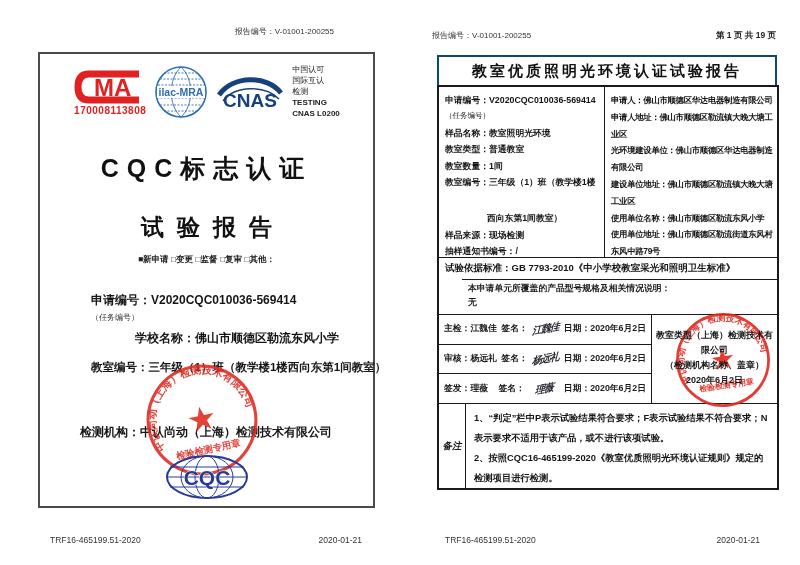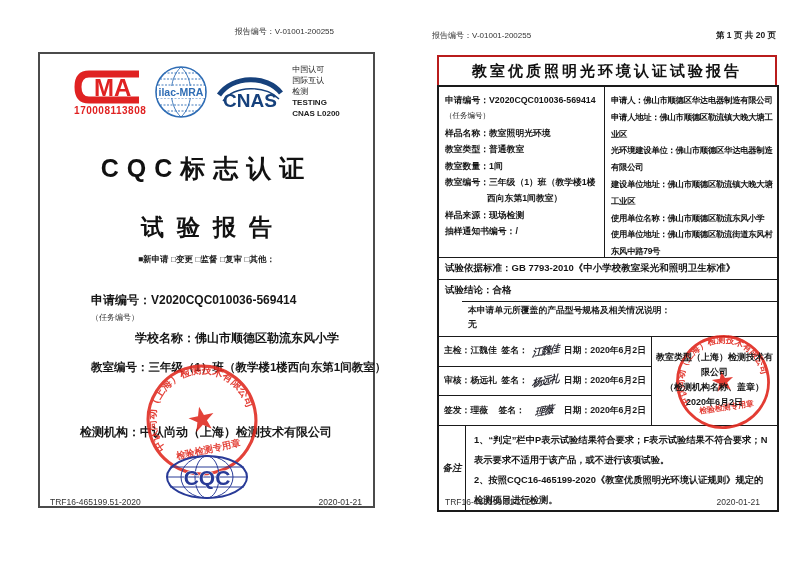--- a/index.html
+++ b/index.html
@@ -15,35 +15,35 @@
   .cnas-text{font-size:8px;line-height:11px;color:#222;text-align:left;}
   .cnas-text .b{font-weight:700;}
   .lp-title1{position:absolute;top:98px;width:100%;text-align:center;font-size:25px;letter-spacing:8px;font-weight:600;color:#111;}
   .lp-title2{position:absolute;top:158px;width:100%;text-align:center;font-size:23px;letter-spacing:13px;font-weight:700;color:#111;text-indent:13px;}
   .lp-checks{position:absolute;top:200px;width:100%;text-align:center;font-size:8.5px;font-weight:600;color:#222;}
   .lp-field{position:absolute;left:51px;font-size:12px;font-weight:700;color:#161616;white-space:nowrap;}
   .lp-task{position:absolute;left:51px;font-size:8px;color:#333;font-weight:400;}
   .lp-agency{position:absolute;left:40px;font-size:12px;font-weight:700;color:#161616;white-space:nowrap;}
   .lp-stamp{position:absolute;left:104px;top:308px;width:116px;height:116px;opacity:.88;transform:rotate(-12deg);}
   .lp-cqc{position:absolute;left:125px;top:400px;}
-  .footer{position:absolute;top:477px;font-size:8.5px;color:#333;}
+  .footer{position:absolute;top:515px;font-size:8.5px;color:#333;}
   
   .page-right{position:absolute;left:415px;top:20px;width:375px;height:530px;background:#fff;}
   .rp-report-no{position:absolute;left:17px;top:10px;font-size:8px;color:#333;}
   .rp-page-info{position:absolute;right:14px;top:10px;font-size:8.5px;font-weight:600;color:#222;}
-  .rp-titlebox{position:absolute;left:22px;top:35px;width:336px;height:28px;border:2px solid #b91c1c;
+  .rp-titlebox{position:absolute;left:22px;top:35px;width:336px;height:28px;border:2px solid #0c4a6e;
                display:flex;align-items:center;justify-content:center;font-size:15px;font-weight:700;letter-spacing:3px;color:#111;}
   .rp-table{position:absolute;left:22px;top:65px;width:338px;border:2px solid #1a1a1a;background:#fff;}
   .row{border-top:1.5px solid #1a1a1a;display:flex;}
   .row.first{border-top:none;}
   .cell-l{width:166px;border-right:1.5px solid #1a1a1a;padding:5px 5px 0 6px;box-sizing:border-box;}
   .cell-r{flex:1;padding:5px 4px 0 6px;box-sizing:border-box;}
   .tl{font-size:8.8px;font-weight:700;line-height:16.4px;white-space:nowrap;color:#151515;}
   .tl.small{font-size:7.5px;font-weight:400;}
-  .tl.indent{padding-left:42px;}
+  .tl.indent{padding-left:42px;margin-top:20px;}
   .tr-line{font-size:8.4px;letter-spacing:-.3px;font-weight:700;line-height:16.8px;white-space:nowrap;color:#151515;}
   .oneline{padding:4px 6px;font-size:9.5px;font-weight:700;color:#151515;}
   .sig-col{width:212px;border-right:1.5px solid #1a1a1a;display:flex;flex-direction:column;}
   .sig-row{flex:1;display:flex;align-items:center;padding:0 5px;gap:3px;font-size:8.8px;font-weight:700;
            border-bottom:1.5px solid #1a1a1a;justify-content:space-between;}
   .sig-row:last-child{border-bottom:none;}
   .script{font-style:italic;font-weight:700;font-size:10px;color:#2a2a33;transform:rotate(-10deg) skewX(-12deg);display:inline-block;letter-spacing:-1px;}
   .agency-cell{flex:1;position:relative;text-align:center;padding-top:13px;}
   .agency-line{font-size:9px;font-weight:700;line-height:15px;color:#151515;position:relative;z-index:2;}
   .rp-stamp{position:absolute;left:22px;top:-4px;width:98px;height:98px;opacity:.9;transform:rotate(-8deg);z-index:1;}
@@ -125,21 +125,21 @@
         <text x="42" y="31" text-anchor="middle" font-size="21" font-weight="800" fill="#283a97" stroke="#ffffff" stroke-width="0.8" paint-order="stroke" font-family="Liberation Sans,sans-serif">CQC</text>
       </svg>
     </div>
 
     <div class="footer" style="left:20px;">TRF16-465199.51-2020</div>
     <div class="footer" style="right:18px;">2020-01-21</div>
   </div>
 
   <div class="page-right">
     <div class="rp-report-no">报告编号：V-01001-200255</div>
-    <div class="rp-page-info">第 1 页  共 20 页</div>
+    <div class="rp-page-info">第 1 页  共 19 页</div>
 
     <div class="rp-titlebox">教室优质照明光环境认证试验报告</div>
 
     <div class="rp-table">
 
       <div class="row first" style="height:170px;">
         <div class="cell-l">
           <div class="tl">申请编号：V2020CQC010036-569414</div>
           <div class="tl small">（任务编号）</div>
           <div class="tl">样品名称：教室照明光环境</div>
@@ -161,23 +161,20 @@
           <div class="tr-line">使用单位名称：佛山市顺德区勒流东风小学</div>
           <div class="tr-line">使用单位地址：佛山市顺德区勒流街道东风村</div>
           <div class="tr-line">东风中路79号</div>
         </div>
       </div>
 
       <div class="row">
         <div class="oneline">试验依据标准：GB 7793-2010《中小学校教室采光和照明卫生标准》</div>
       </div>
 
-      <div class="row">
-        <div class="oneline">试验结论：合格</div>
-      </div>
 
       <div class="row" style="height:34px;margin-left:23px;">
         <div style="padding:3px 6px;">
           <div style="font-size:8.8px;font-weight:700;">本申请单元所覆盖的产品型号规格及相关情况说明：</div>
           <div style="font-size:8.8px;font-weight:700;line-height:15px;">无</div>
         </div>
       </div>
 
       <div class="row" style="height:88px;">
         <div class="sig-col">

